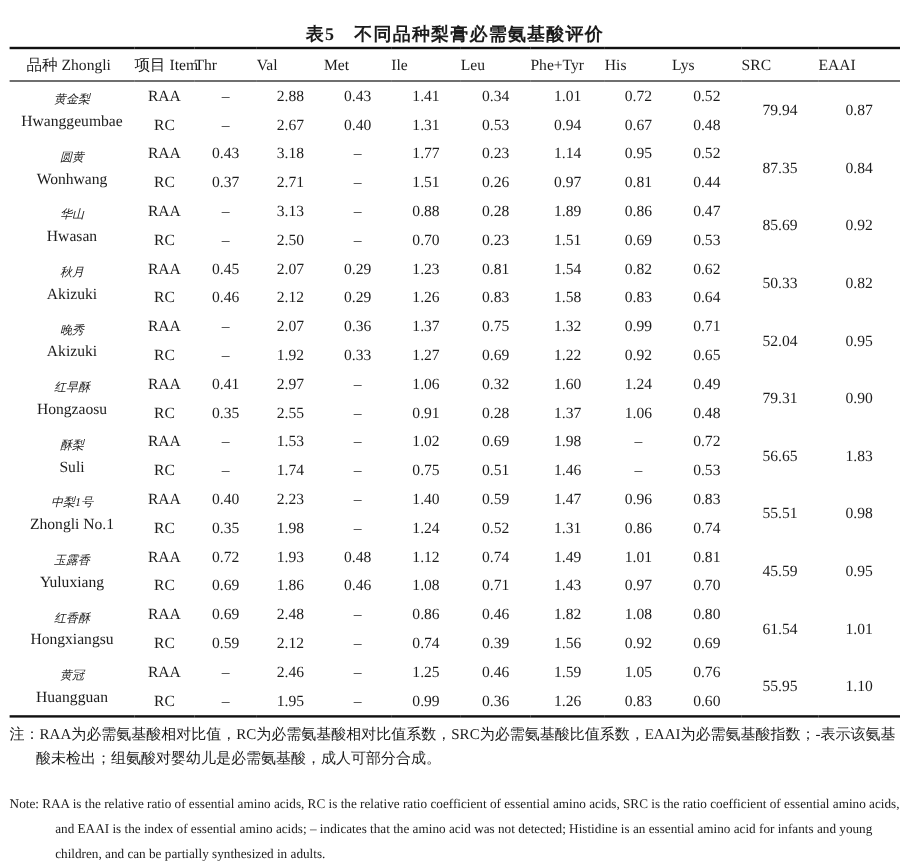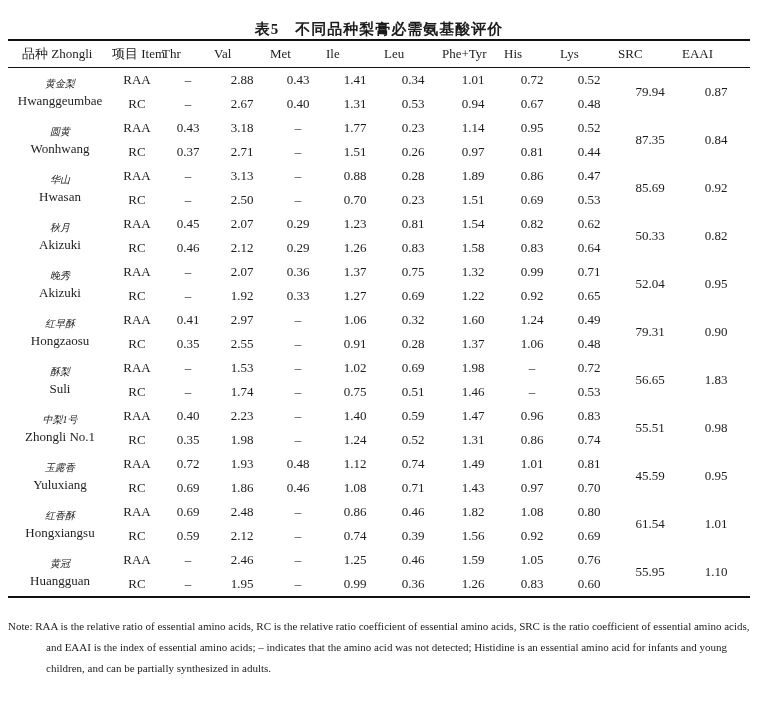--- a/index.html
+++ b/index.html
@@ -428,16 +428,17 @@
           <td>0.99</td>
           <td>0.36</td>
           <td>1.26</td>
           <td>0.83</td>
           <td>0.60</td>
         </tr>
       </tbody>
   </table>
 
   <div class="notes">
+    <div class="note-zh">注：RAA为必需氨基酸相对比值，RC为必需氨基酸相对比值系数，SRC为必需氨基酸比值系数，EAAI为必需氨基酸指数；-表示该氨基酸未检出；组氨酸对婴幼儿是必需氨基酸，成人可部分合成。</div>
     <div class="note-en">Note: RAA is the relative ratio of essential amino acids, RC is the relative ratio coefficient of essential amino acids, SRC is the ratio coefficient of essential amino acids, and EAAI is the index of essential amino acids; – indicates that the amino acid was not detected; Histidine is an essential amino acid for infants and young children, and can be partially synthesized in adults.</div>
   </div>
 
 </div>
 
 </body></html>

